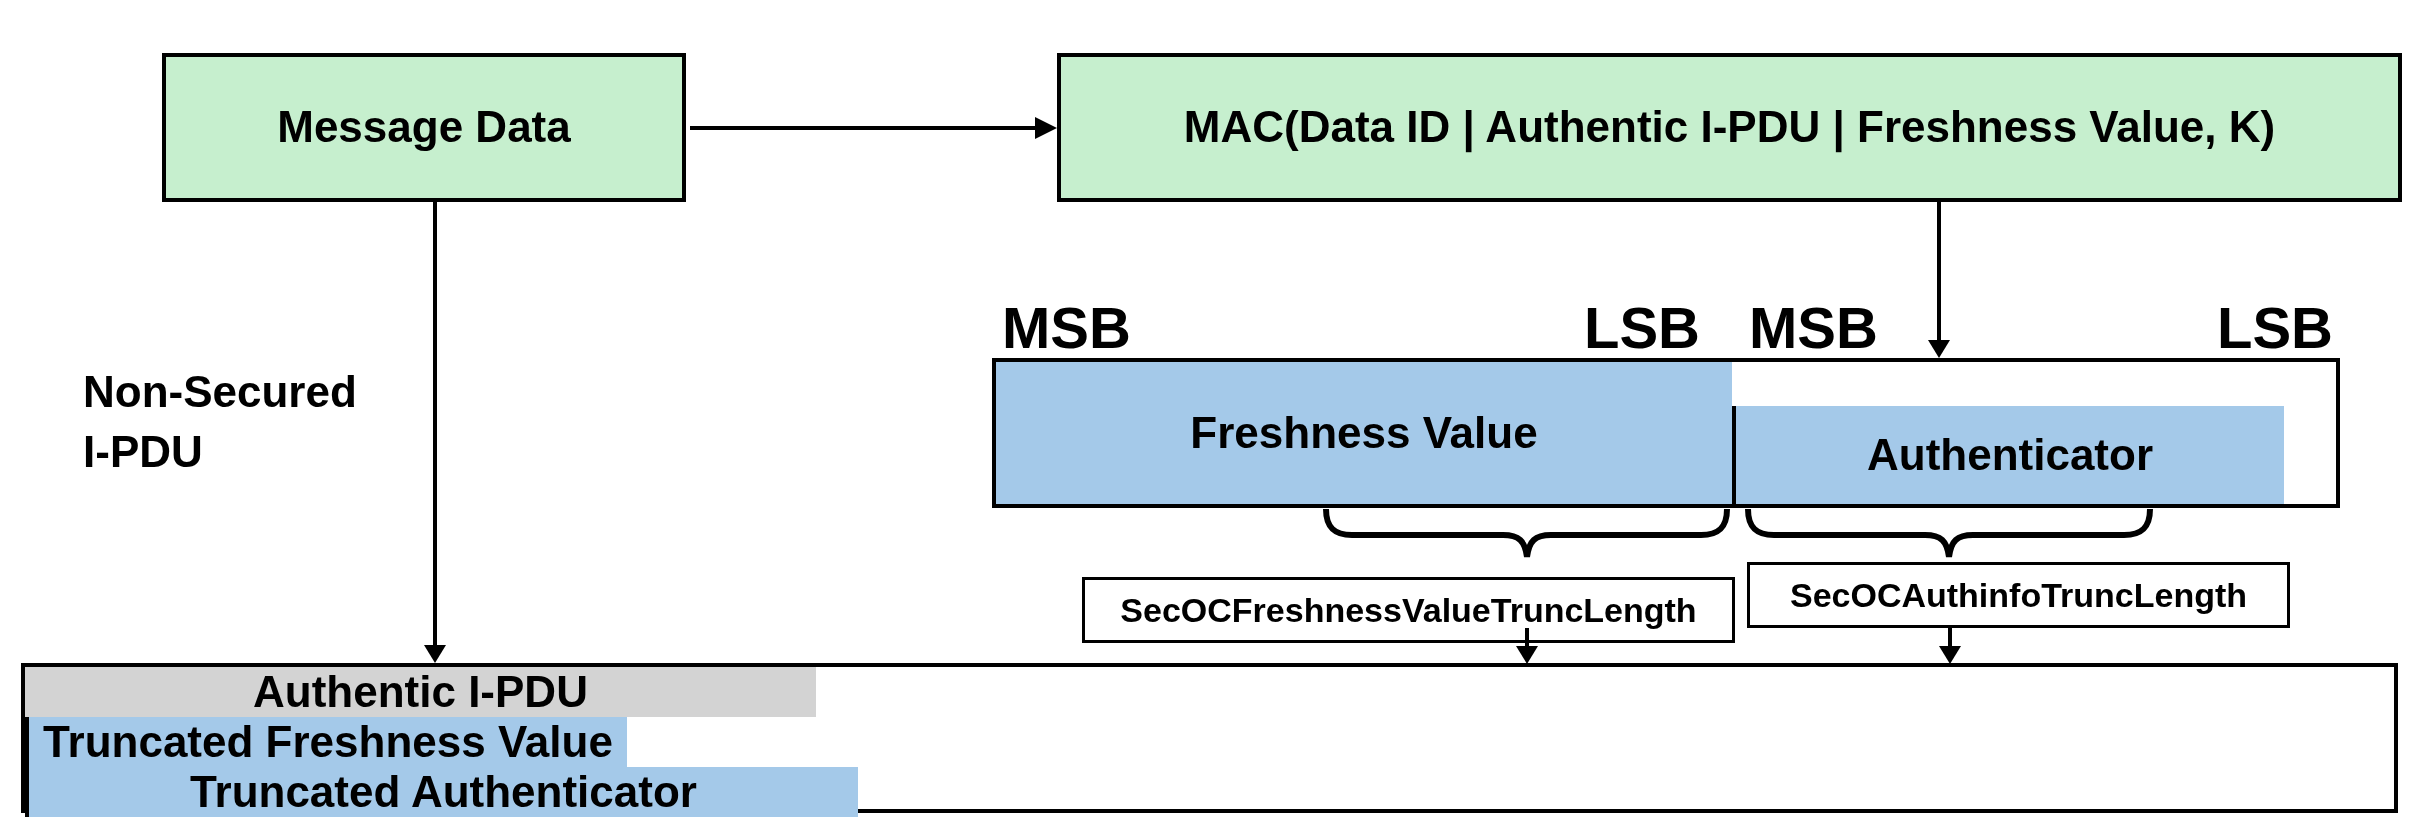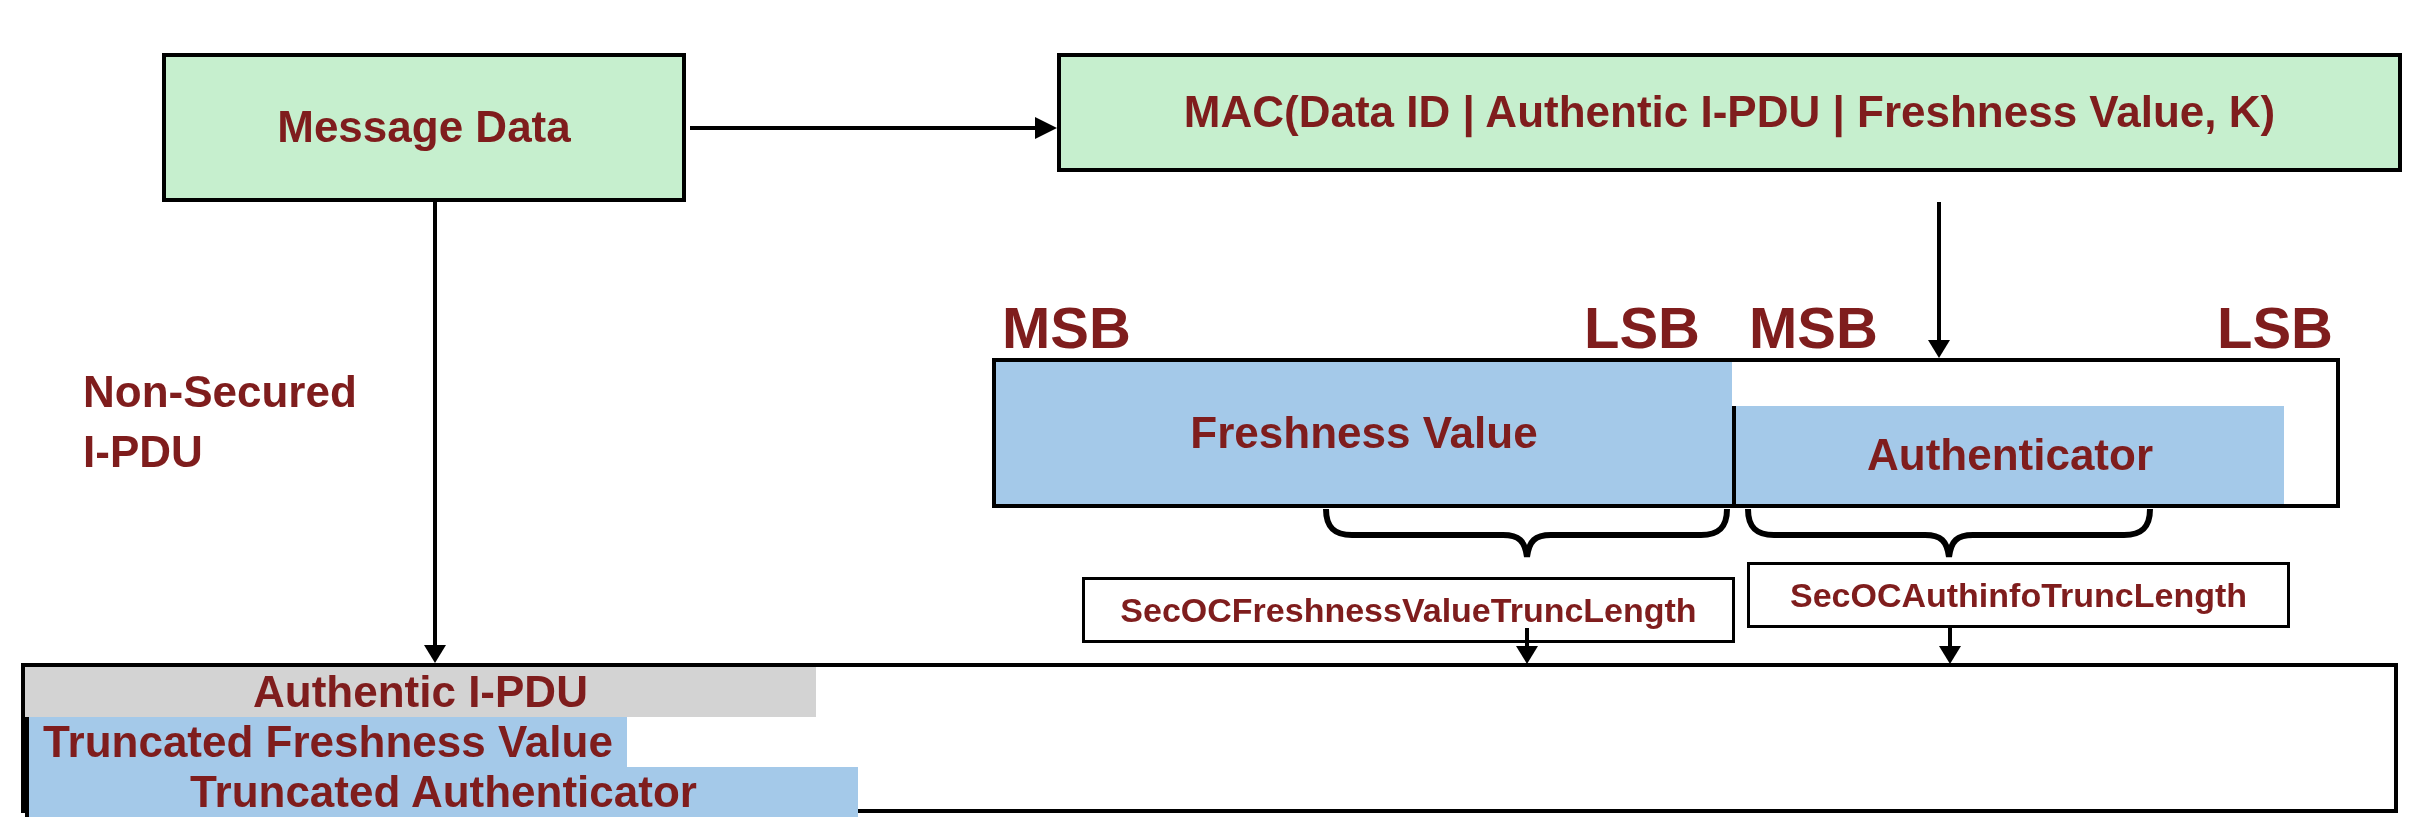--- a/index.html
+++ b/index.html
@@ -1,18 +1,18 @@
 <!DOCTYPE html>
 <html><head>
 <meta charset="utf-8">
 <style>
   html,body{margin:0;padding:0;background:#ffffff;}
   #canvas{
     position:relative;width:2426px;height:838px;background:#ffffff;overflow:hidden;
-    font-family:"Liberation Sans","DejaVu Sans",sans-serif;font-weight:bold;color:#7f1d1d;
+    font-family:"Liberation Sans","DejaVu Sans",sans-serif;font-weight:bold;color:#000000;
   }
   .box{
     position:absolute;border:4px solid #000;box-sizing:border-box;
     display:flex;align-items:center;justify-content:center;text-align:center;
     font-size:44px;font-weight:bold;line-height:1.1;
   }
   .green{background:#C6EFCE;}
   .blue{background:#A4C9E9;}
   .gray{background:#D3D3D3;}
   .row{position:absolute;border:4px solid #000;box-sizing:border-box;display:flex;}
@@ -48,21 +48,21 @@
 
 <div id="canvas">
 
   <div class="box green" style="left:162px;top:53px;width:524px;height:149px;">
     <span>Message Data</span>
   </div>
 
   <div class="hline" style="left:690px;top:126px;width:347px;"></div>
   <div class="arrow-right" style="left:1035px;top:117px;"></div>
 
-  <div class="box green" style="left:1057px;top:53px;width:1345px;height:119px;">
+  <div class="box green" style="left:1057px;top:53px;width:1345px;height:149px;">
     <span>MAC(Data ID | Authentic I-PDU | Freshness Value, K)</span>
   </div>
 
   <div class="vline" style="left:433px;top:202px;height:445px;"></div>
   <div class="arrow-down" style="left:424px;top:645px;"></div>
 
   <div class="sidelabel" style="left:83px;top:362px;">Non-Secured
 I-PDU</div>
 
   <div class="vline" style="left:1937px;top:202px;height:140px;"></div>

